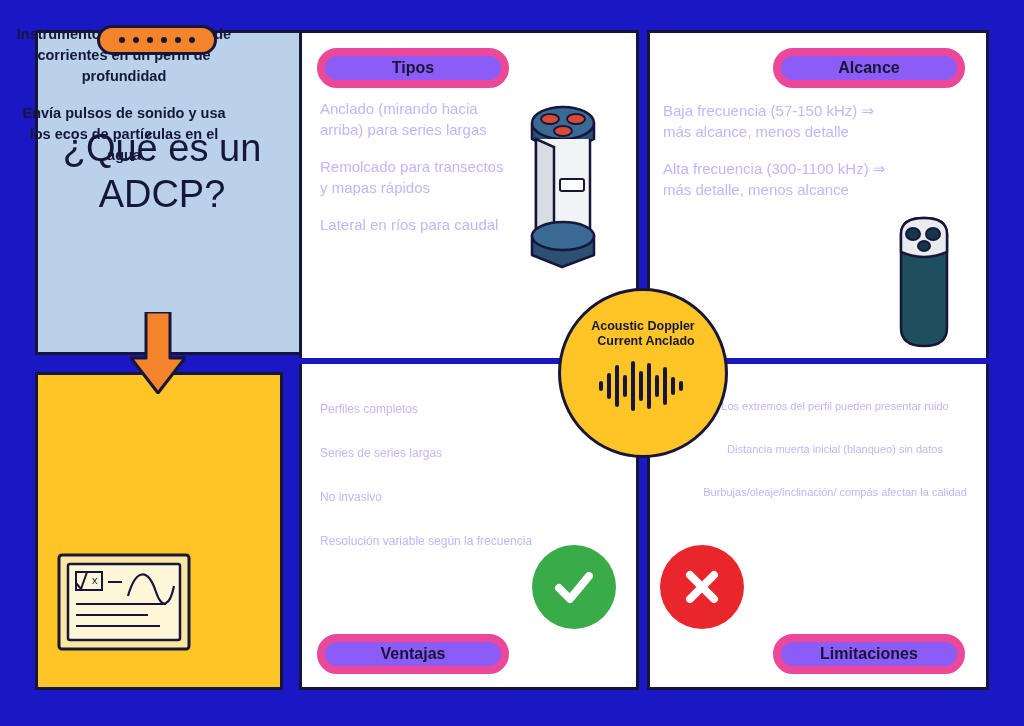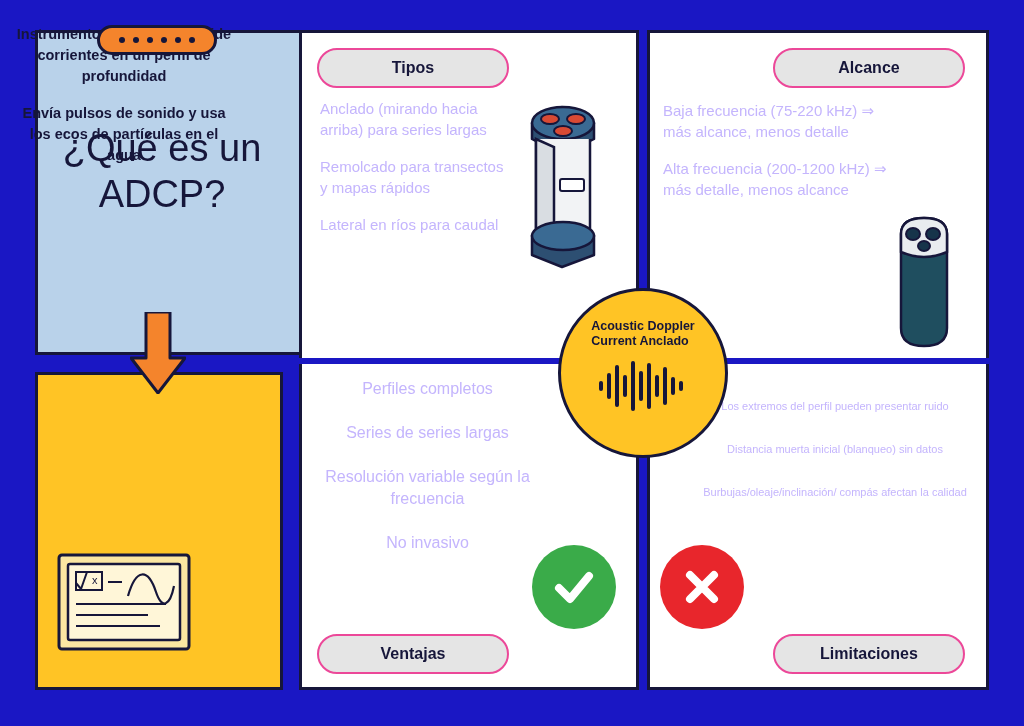--- a/index.html
+++ b/index.html
@@ -141,22 +141,22 @@
   .right-card {
     left: 647px;
     top: 30px;
     width: 342px;
     height: 660px;
   }
 
   
   .pill {
     position: absolute;
-    background: #e5e5e5;
-    border: 2px solid #ec4899;
+    background: #8b5cf6;
+    border: 8px solid #ec4899;
     border-radius: 22px;
     box-sizing: border-box;
     height: 40px;
     display: flex;
     align-items: center;
     justify-content: center;
     font-size: 16px;
     font-weight: bold;
     color: #16163a;
     z-index: 4;
@@ -170,21 +170,21 @@
   .txt-block {
     position: absolute;
     font-size: 15px;
     line-height: 21px;
     color: #c4b5fd;
   }
   .txt-block p { margin: 0 0 16px 0; }
 
   .tipos-list   { left: 320px; top: 98px;  width: 190px; }
   .alcance-list { left: 663px; top: 100px; width: 240px; }
-  .ventajas-list{ left: 320px; top: 378px; width: 215px; font-size: 16px; line-height: 22px; text-align: center; }
+  .ventajas-list{ left: 320px; top: 398px; width: 215px; font-size: 12px; line-height: 22px; }
   .ventajas-list p { margin: 0 0 22px 0; }
   .limit-list   { left: 700px; top: 396px; width: 270px; text-align: center; font-size: 11px; line-height: 21px; }
   .limit-list p { margin: 0 0 22px 0; }
 
   
   .center-circle {
     position: absolute;
     left: 558px;
     top: 288px;
     width: 170px;
@@ -193,21 +193,21 @@
     background: #ffc425;
     border: 3px solid #16163a;
     box-sizing: border-box;
     z-index: 10;
     display: flex;
     flex-direction: column;
     align-items: center;
   }
   .center-circle .ct {
     margin-top: 28px;
-    text-align: left;
+    text-align: right;
     font-size: 12.5px;
     font-weight: bold;
     line-height: 15px;
     color: #16163a;
   }
   .waveform { margin-top: 10px; }
 
   
   .badge {
     position: absolute;
@@ -306,32 +306,32 @@
 
     <path d="M24 140 L24 160 L54 172 L86 160 L86 140 Z" fill="#2d4f72" stroke="#16163a" stroke-width="2.5" stroke-linejoin="round"></path>
     <ellipse cx="55" cy="141" rx="31" ry="14" fill="#3a6a93" stroke="#16163a" stroke-width="2.5"></ellipse>
   </svg>
 
   <div class="pill pill-ventajas">Ventajas</div>
 
   <div class="txt-block ventajas-list">
     <p>Perfiles completos</p>
     <p>Series de series largas</p>
+    <p>No invasivo</p>
     <p>Resolución variable según la frecuencia</p>
-    <p>No invasivo</p>
   </div>
 
   <div class="card right-card"></div>
   <div class="right-divider"></div>
 
   <div class="pill pill-alcance">Alcance</div>
 
   <div class="txt-block alcance-list">
-    <p>Baja frecuencia (75-220 kHz) ⇒ más alcance, menos detalle</p>
-    <p>Alta frecuencia (200-1200 kHz) ⇒ más detalle, menos alcance</p>
+    <p>Baja frecuencia (57-150 kHz) ⇒ más alcance, menos detalle</p>
+    <p>Alta frecuencia (300-1100 kHz) ⇒ más detalle, menos alcance</p>
   </div>
 
   <svg class="dev-alcance" viewBox="0 0 62 140">
     <path d="M8 22 Q8 6 31 6 Q54 6 54 22 L54 116 Q54 134 31 134 Q8 134 8 116 Z" fill="#1f4e5f" stroke="#16163a" stroke-width="2.5"></path>
     <path d="M8 22 Q8 6 31 6 Q54 6 54 22 L54 40 Q31 50 8 40 Z" fill="#e9ecef" stroke="#16163a" stroke-width="2.5"></path>
     <ellipse cx="20" cy="22" rx="7" ry="6" fill="#16344a" stroke="#16163a" stroke-width="2"></ellipse>
     <ellipse cx="40" cy="22" rx="7" ry="6" fill="#16344a" stroke="#16163a" stroke-width="2"></ellipse>
     <ellipse cx="31" cy="34" rx="6" ry="5" fill="#16344a" stroke="#16163a" stroke-width="2"></ellipse>
   </svg>
 

